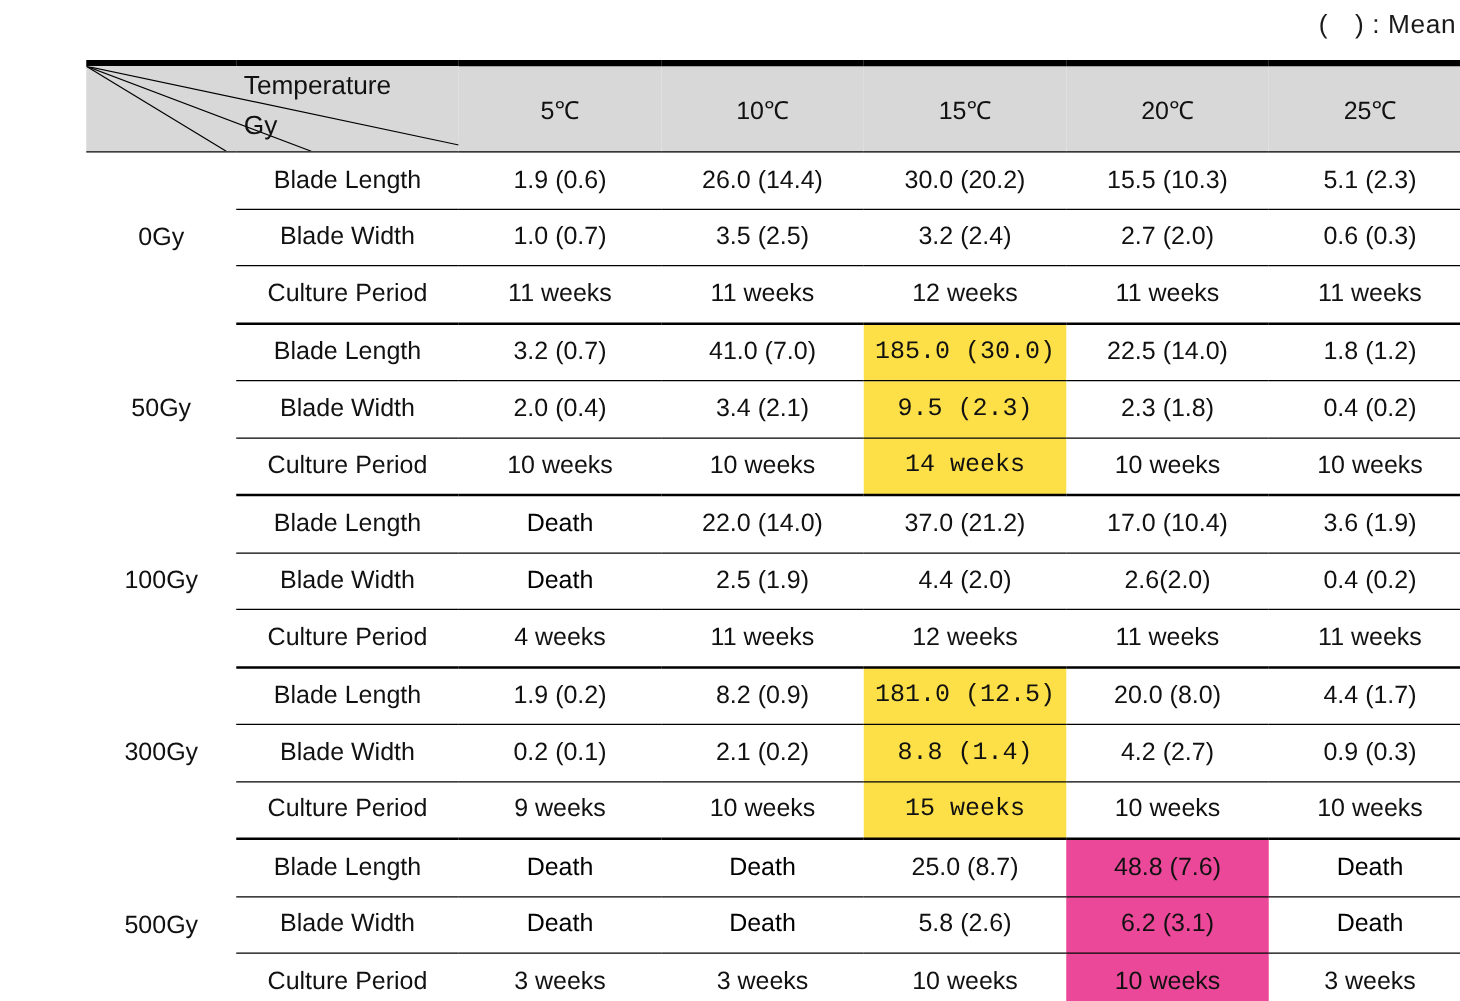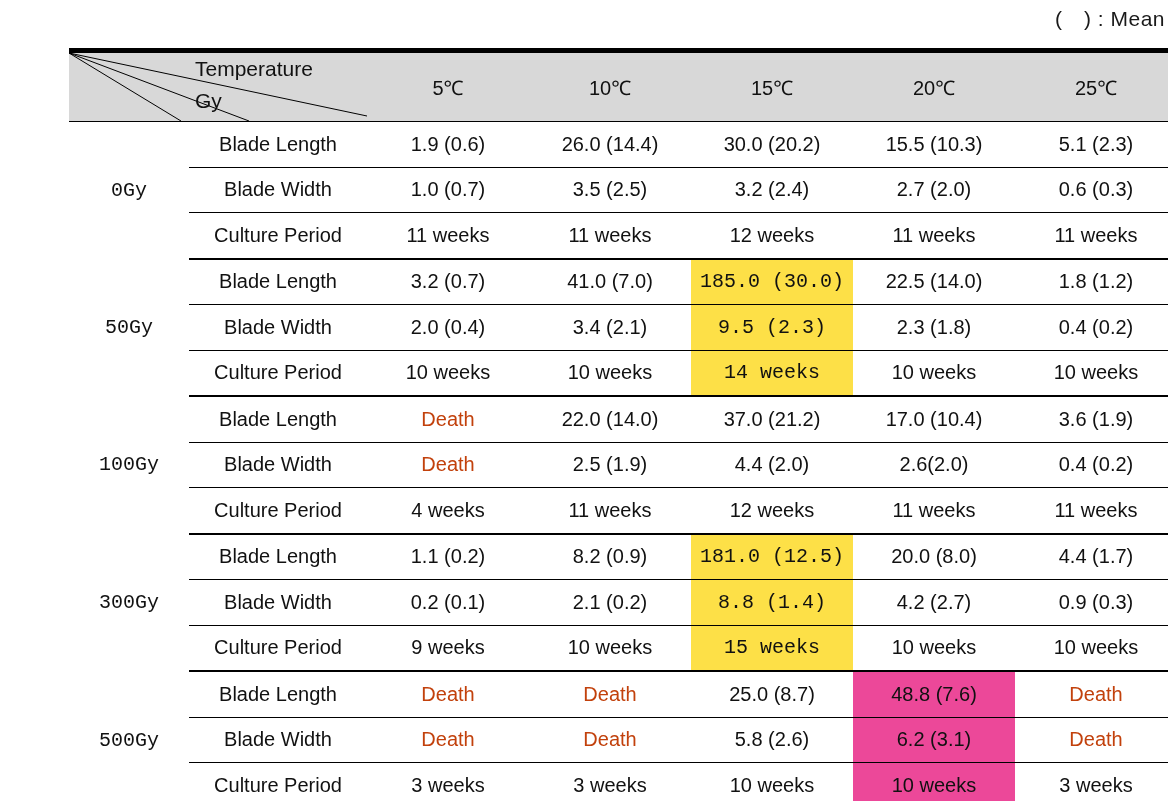--- a/index.html
+++ b/index.html
@@ -99,21 +99,20 @@
     font-size: 21px;
   }
 
   
   tbody tr td {
     height: 44.5px;
   }
   td.gy-cell {
     font-size: 21px;
     border-right: none;
-    font-family: Liberation Mono, monospace;
   }
   td.metric-cell {
     font-size: 21px;
     white-space: nowrap;
   }
   td.val-cell {
     font-size: 20px;
     white-space: nowrap;
   }
   
@@ -134,21 +133,21 @@
   td.hl-yellow {
     background: #fde047;
     font-weight: bold;
     font-family: Liberation Mono, monospace;
   }
   td.hl-purple {
     background: #ec4899;
     font-weight: bold;
   }
   span.death {
-    color: #c2410c;
+    color: #000000;
   }
 </style>
 </head>
 <body>
 
 <div class="page">
 
   <div class="caption">(　) : Mean</div>
 
   <div class="table-wrap">
@@ -258,21 +257,21 @@
           <td class="val-cell">4 weeks</td>
           <td class="val-cell">11 weeks</td>
           <td class="val-cell">12 weeks</td>
           <td class="val-cell">11 weeks</td>
           <td class="val-cell">11 weeks</td>
         </tr>
 
         <tr class="inner-sep">
           <td class="gy-cell" rowspan="3">300Gy</td>
           <td class="metric-cell">Blade Length</td>
-          <td class="val-cell">1.1 (0.2)</td>
+          <td class="val-cell">1.9 (0.2)</td>
           <td class="val-cell">8.2 (0.9)</td>
           <td class="val-cell hl-yellow">181.0 (12.5)</td>
           <td class="val-cell">20.0 (8.0)</td>
           <td class="val-cell">4.4 (1.7)</td>
         </tr>
         <tr class="inner-sep">
           <td class="metric-cell">Blade Width</td>
           <td class="val-cell">0.2 (0.1)</td>
           <td class="val-cell">2.1 (0.2)</td>
           <td class="val-cell hl-yellow">8.8 (1.4)</td>

